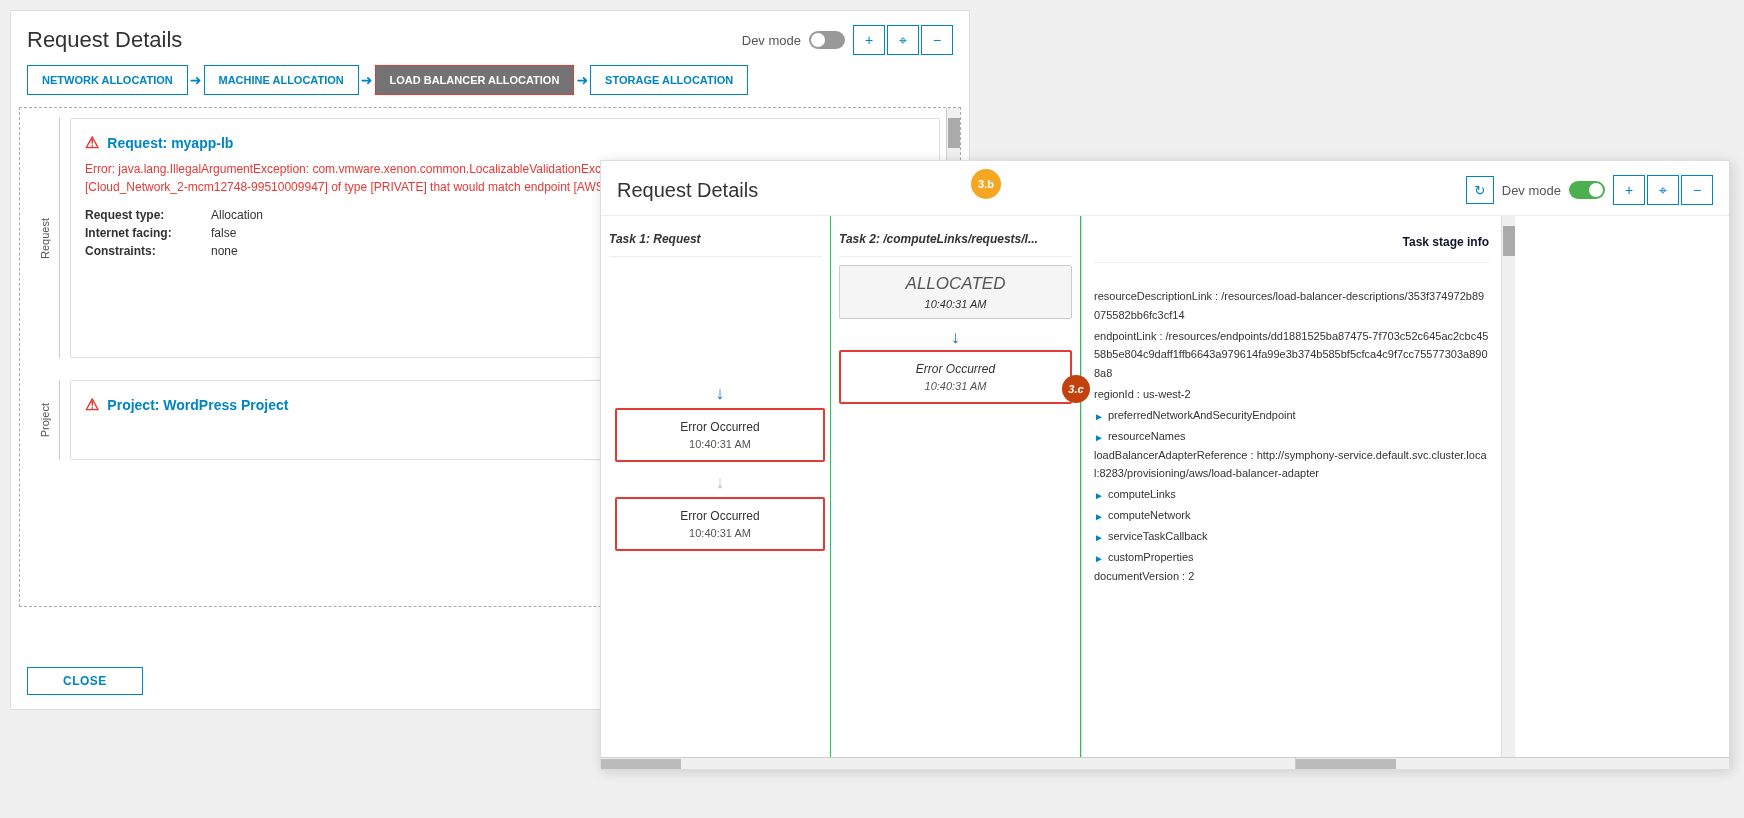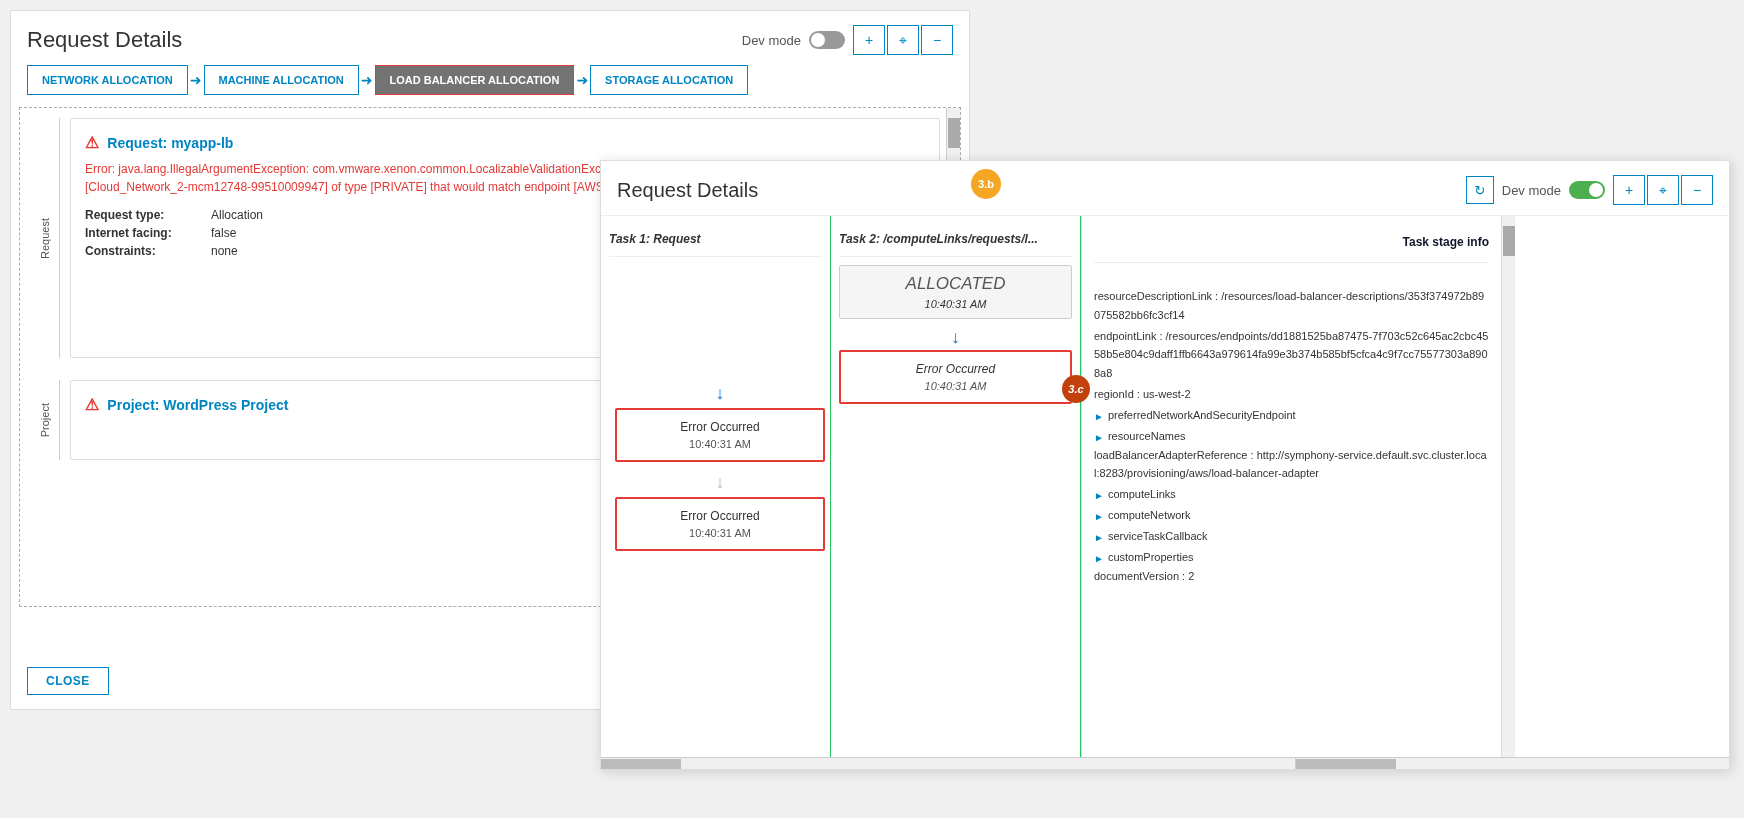--- a/index.html
+++ b/index.html
@@ -205,21 +205,21 @@
       right: 16px; bottom: 16px;
     }
 
     .close-btn {
       position: absolute;
       bottom: 14px;
       left: 16px;
       background: #fff;
       border: 1.5px solid #0085c3;
       color: #0085c3;
-      padding: 6px 18px;
+      padding: 6px 35px;
       font-size: 12px;
       font-weight: bold;
       cursor: pointer;
       letter-spacing: 0.5px;
     }
 
     
     .overlay-container {
       position: absolute;
       left: 580px;

